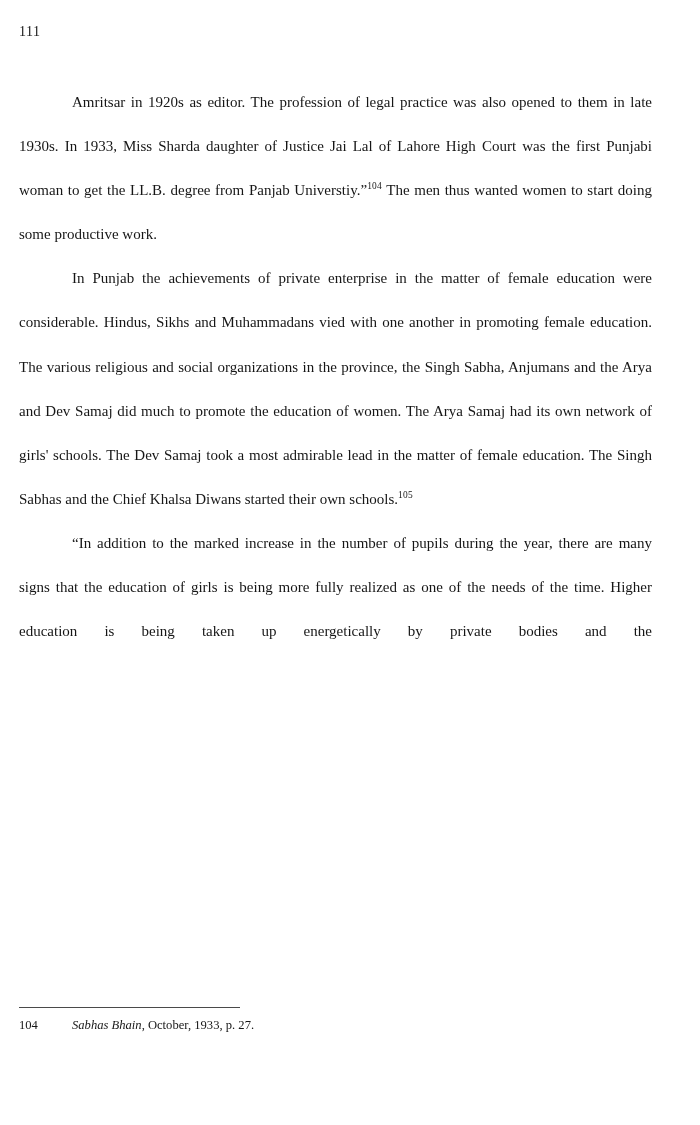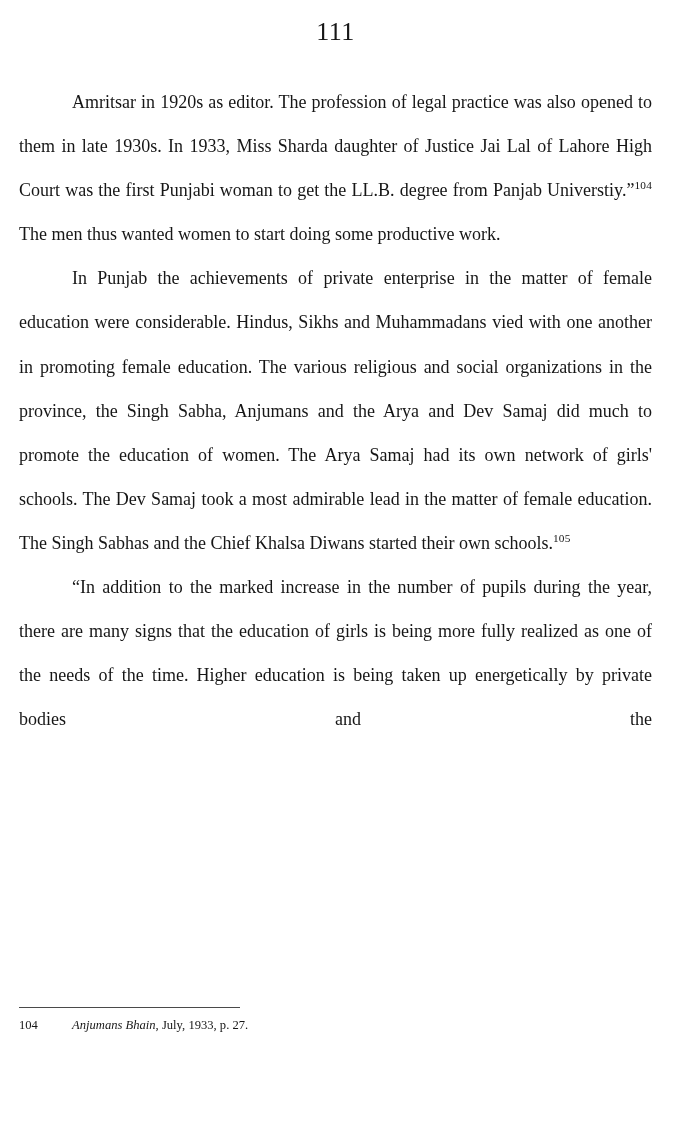--- a/index.html
+++ b/index.html
@@ -23,38 +23,38 @@
     height: 1125px;
     overflow: hidden;
   }
 
   
   .page-number {
     position: absolute;
     top: 20px;
     left: 19px;
     width: 633px;
-    text-align: center;
-    font-size: 26px;
+    text-align: left;
+    font-size: 14px;
     line-height: 24px;
     letter-spacing: 0.5px;
     color: #161616;
   }
 
   
   .body-block {
     position: absolute;
     top: 80px;
     left: 19px;
     width: 633px;
   }
 
   p.para {
     margin: 0;
-    font-size: 18px;
+    font-size: 15px;
     line-height: 44.1px;
     text-align: justify;
     text-justify: inter-word;
     text-indent: 53px;
     color: #161616;
     hyphens: none;
     -webkit-hyphens: none;
   }
   p.para:last-child {
     text-align: justify;
@@ -122,17 +122,17 @@
     <p class="para"><span>In Punjab the achievements of private enterprise in the matter of female education were considerable.   Hindus, Sikhs and Muhammadans vied with one another in promoting female education. The various religious and social organizations in the province, the Singh Sabha, Anjumans and the Arya and Dev Samaj did much to promote the education of women. The Arya Samaj had its own network of girls' schools.  The Dev Samaj took a most admirable lead in the matter of female education.  The Singh Sabhas and the Chief Khalsa Diwans started their own schools.</span><sup class="fn-ref">105</sup><span></span></p>
 
 
     <p class="para cut-off"><span>“In addition to the marked increase in the number of pupils during the year, there are many signs that the education of girls is being more fully realized as one of the needs of the time.  Higher education is being taken up energetically by private bodies and the</span></p>
 
   </div>
 
   <div class="footnotes">
     <div class="fn-rule"></div>
     <ul class="fn-list">
-      <li class="fn-item"><span class="fn-num">104</span><span class="fn-title">Anjumans Bhain</span><span class="fn-rest">, July, 1933, p. 27.</span></li>
+      <li class="fn-item"><span class="fn-num">104</span><span class="fn-title">Sabhas Bhain</span><span class="fn-rest">, October, 1933, p. 27.</span></li>
     </ul>
   </div>
 
 </div>
 
 </body></html>

